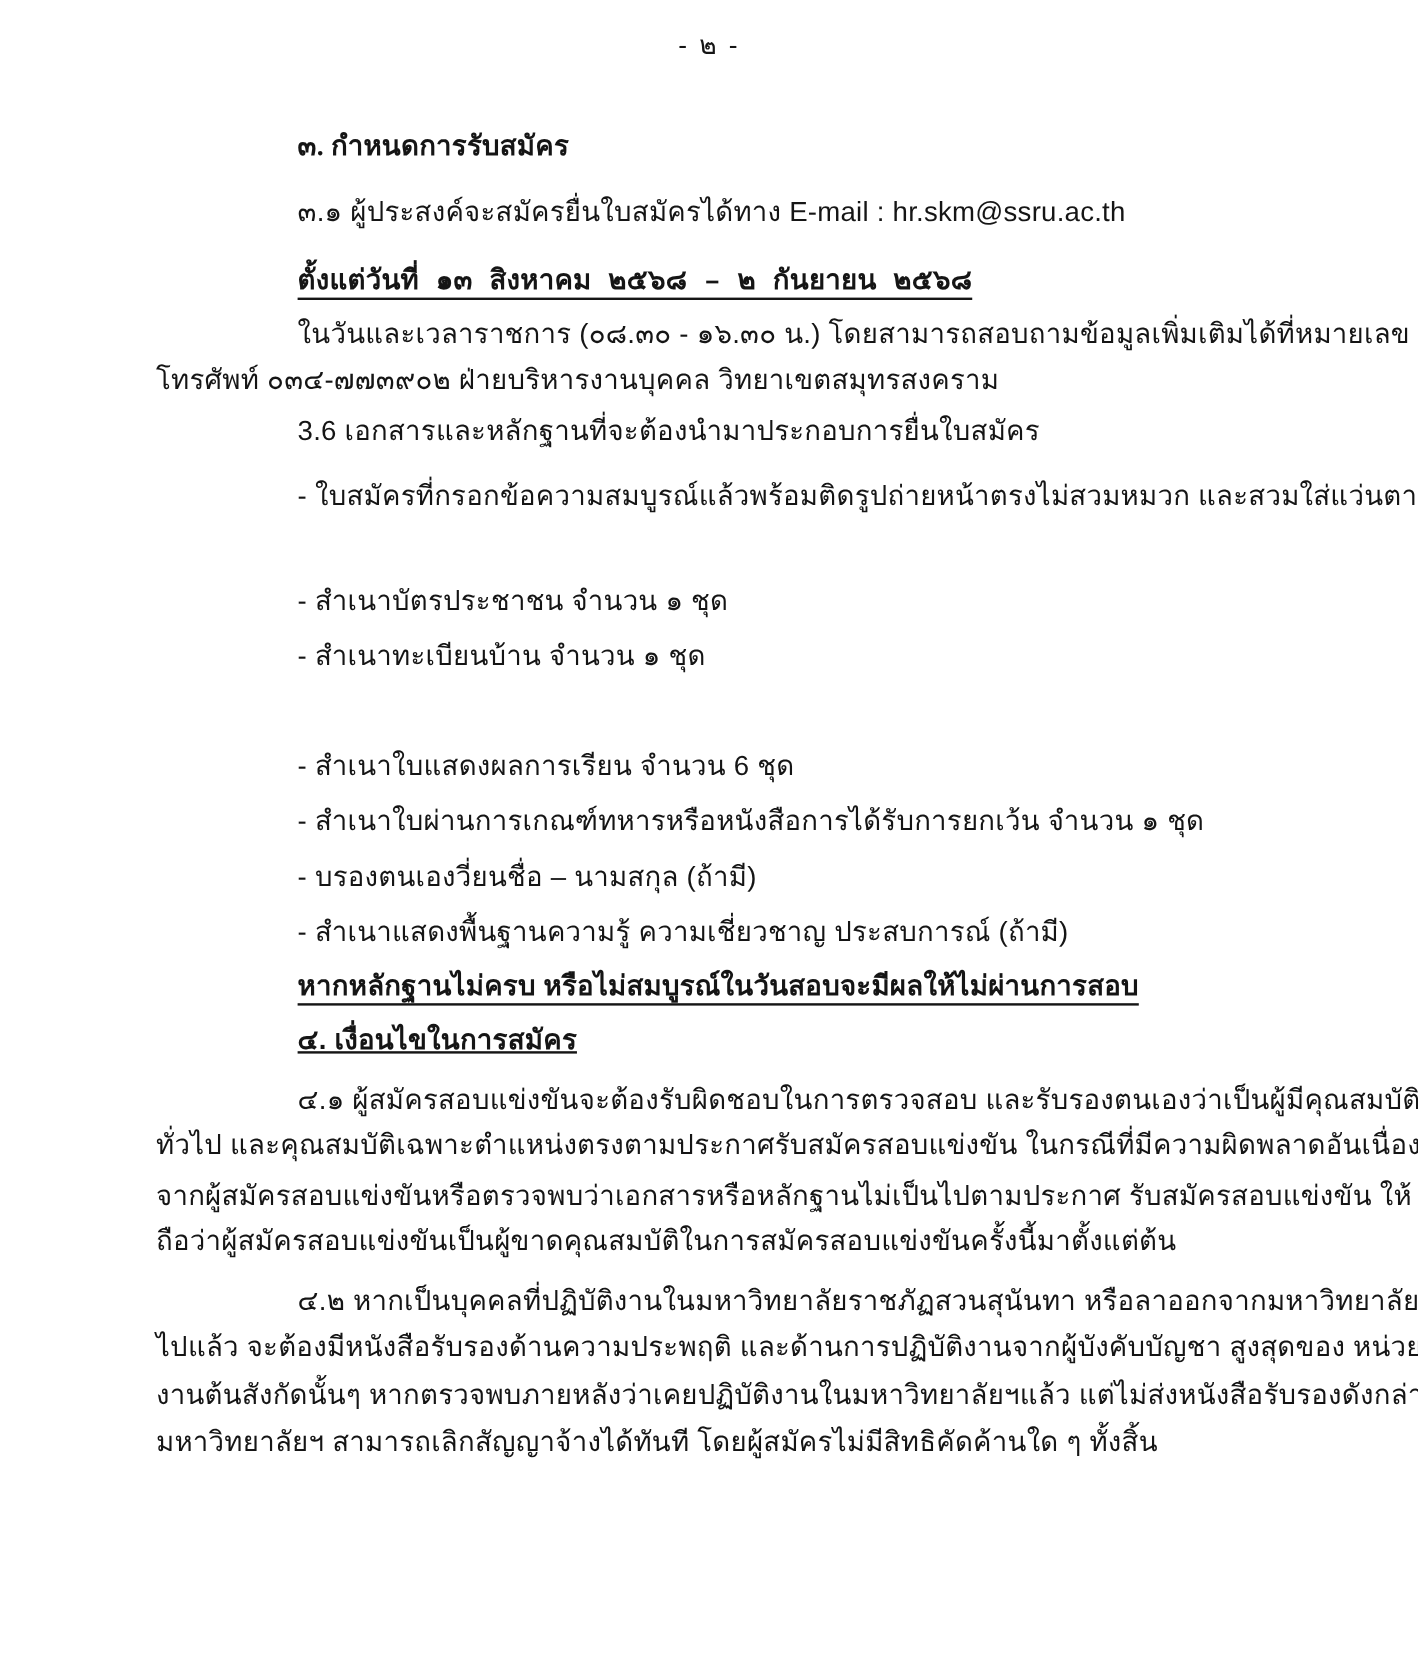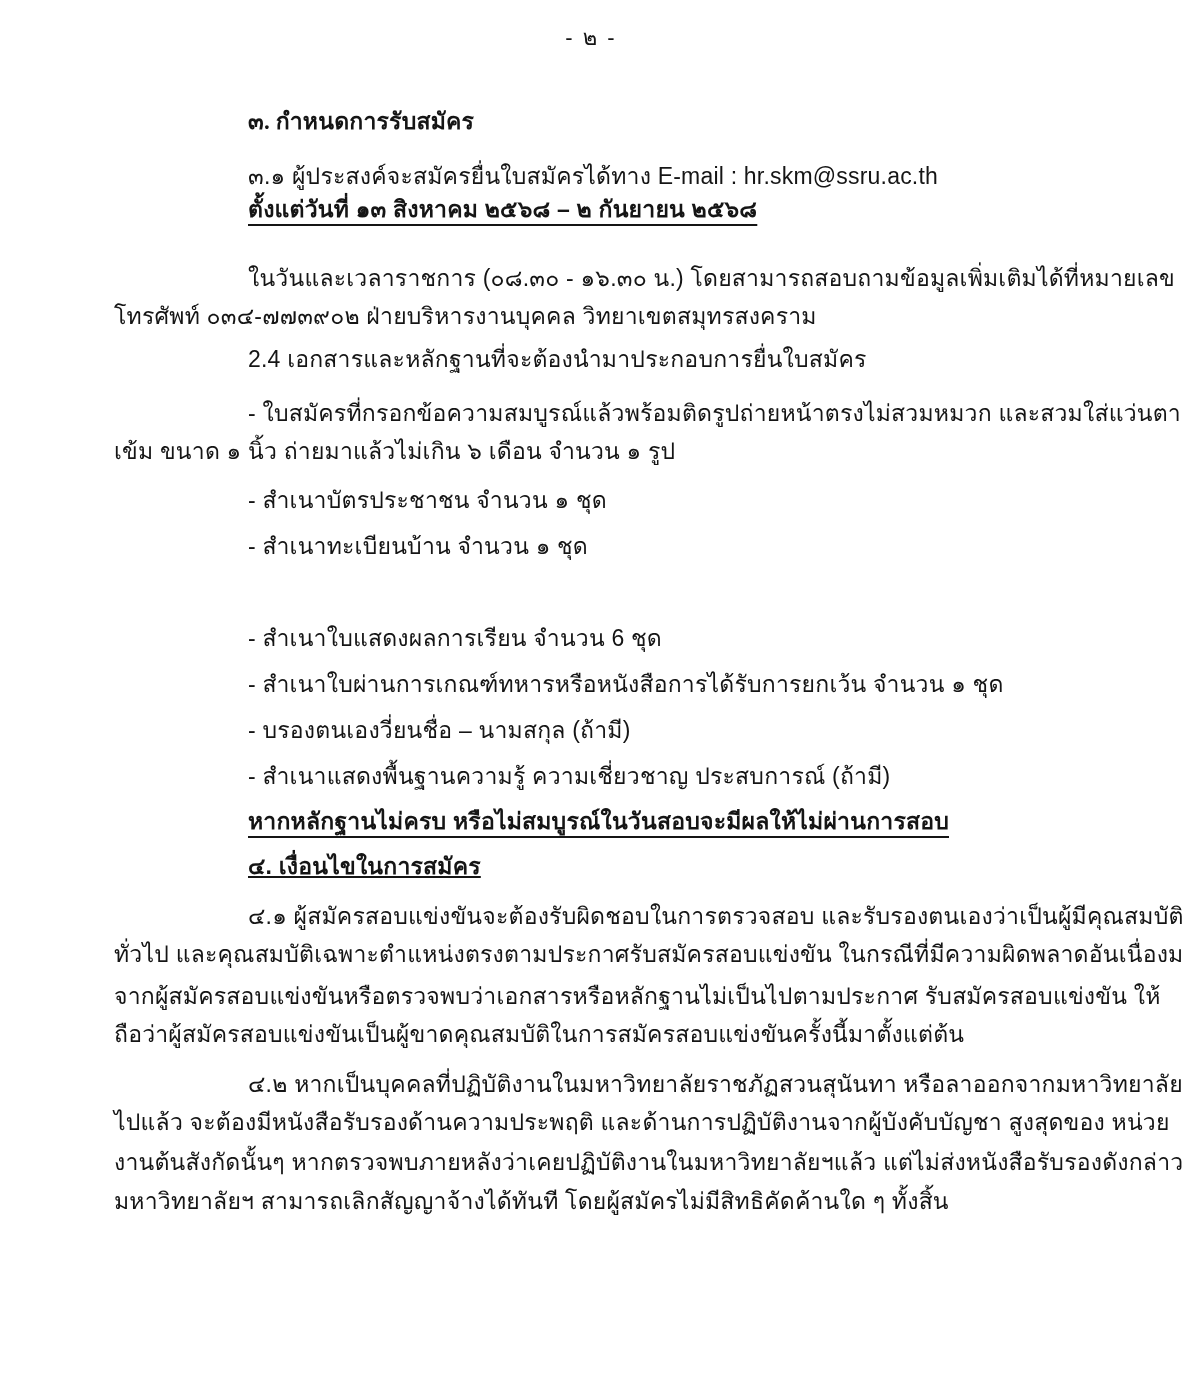--- a/index.html
+++ b/index.html
@@ -16,21 +16,21 @@
     font-family: "Liberation Sans", "DejaVu Sans", sans-serif;
     overflow: hidden;
   }
   .line {
     position: absolute;
     font-size: 23px;
     line-height: 32px;
     white-space: nowrap;
     letter-spacing: 0.2px;
   }
-  .flush  { left: 114px; text-align: center; }
+  .flush  { left: 130px; text-align: center; }
   .indent { left: 248px; }
   .center {
     left: 0;
     width: 1182px;
     text-align: center;
   }
   .bold { font-weight: 700; }
   .underline span {
     text-decoration: underline;
     text-decoration-thickness: 2px;
@@ -48,43 +48,40 @@
   </div>
 
   <div class="line indent bold" style="top: 106px; font-family: Liberation Serif, serif;">
     <span>๓. กำหนดการรับสมัคร</span>
   </div>
 
   <div class="line indent" style="top: 160px;">
     <span>๓.๑ ผู้ประสงค์จะสมัครยื่นใบสมัครได้ทาง E-mail : hr.skm@ssru.ac.th</span>
   </div>
 
-  <div class="line indent bold underline" style="top: 193px;">
+  <div class="line indent bold underline" style="top: 219px; font-family: Liberation Mono, monospace;">
     <span>ตั้งแต่วันที่ ๑๓ สิงหาคม ๒๕๖๘ – ๒ กันยายน ๒๕๖๘</span>
   </div>
 
   <div class="line indent" style="top: 262px;">
     <span>ในวันและเวลาราชการ (๐๘.๓๐ - ๑๖.๓๐ น.) โดยสามารถสอบถามข้อมูลเพิ่มเติมได้ที่หมายเลข</span>
   </div>
 
   <div class="line flush" style="top: 300px;">
     <span>โทรศัพท์ ๐๓๔-๗๗๓๙๐๒ ฝ่ายบริหารงานบุคคล วิทยาเขตสมุทรสงคราม</span>
   </div>
 
   <div class="line indent" style="top: 343px;">
-    <span>2.4 เอกสารและหลักฐานที่จะต้องนำมาประกอบการยื่นใบสมัคร</span>
+    <span>3.6 เอกสารและหลักฐานที่จะต้องนำมาประกอบการยื่นใบสมัคร</span>
   </div>
 
   <div class="line indent" style="top: 397px;">
     <span>- ใบสมัครที่กรอกข้อความสมบูรณ์แล้วพร้อมติดรูปถ่ายหน้าตรงไม่สวมหมวก  และสวมใส่แว่นตาสี</span>
   </div>
 
-  <div class="line flush" style="top: 435px;">
-    <span>เข้ม ขนาด ๑ นิ้ว ถ่ายมาแล้วไม่เกิน ๖ เดือน จำนวน ๑ รูป</span>
-  </div>
 
   <div class="line indent" style="top: 484px;">
     <span>- สำเนาบัตรประชาชน จำนวน ๑ ชุด</span>
   </div>
 
   <div class="line indent" style="top: 530px;">
     <span>- สำเนาทะเบียนบ้าน จำนวน ๑ ชุด</span>
   </div>
 
 

